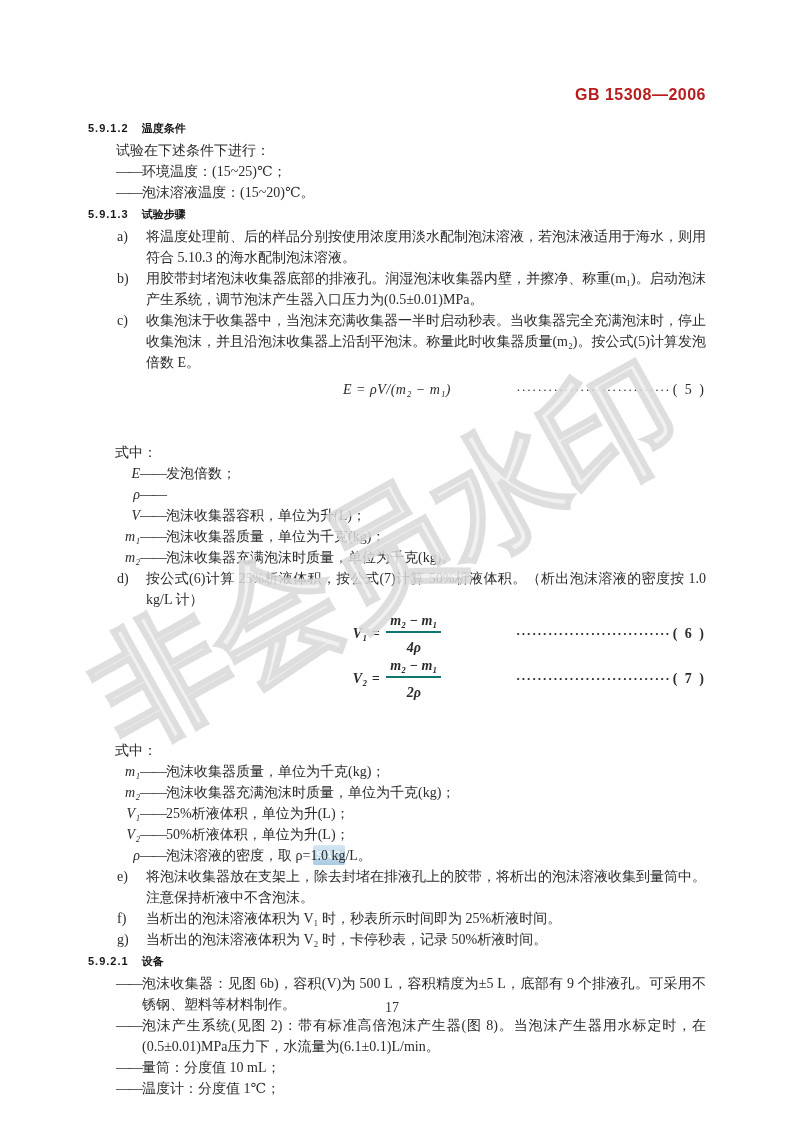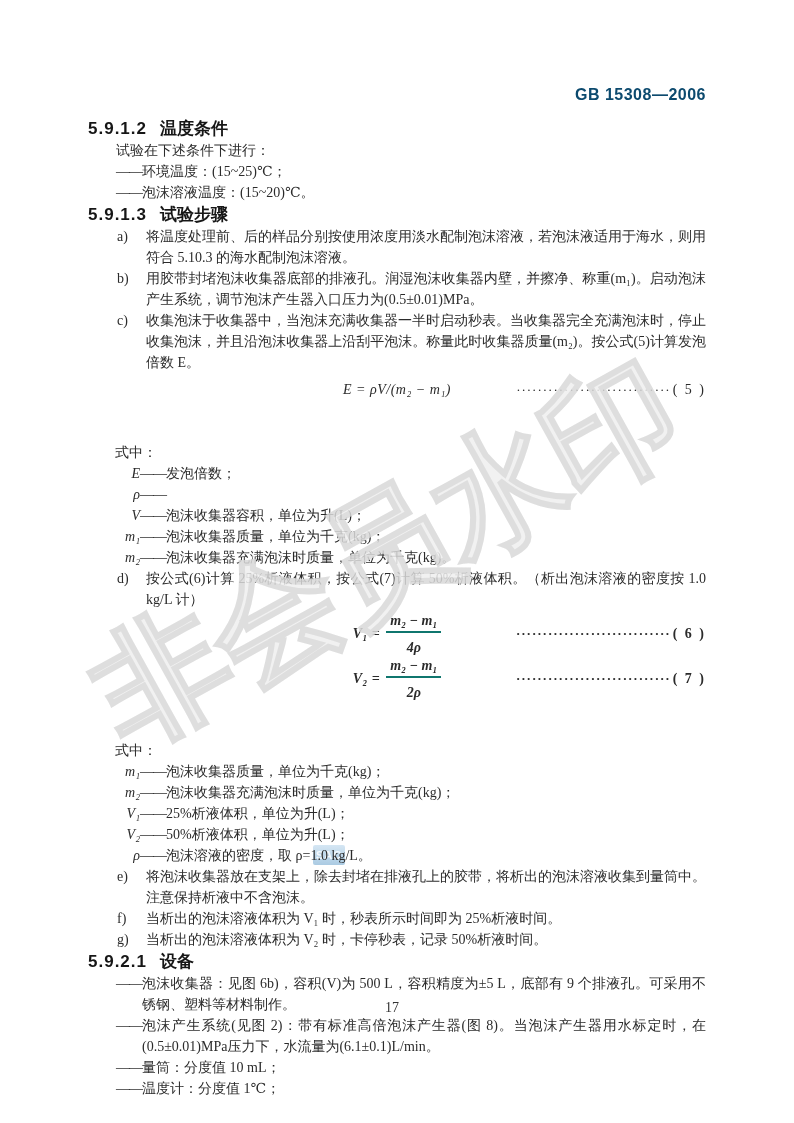--- a/index.html
+++ b/index.html
@@ -8,25 +8,25 @@
     font-family:"Liberation Serif","DejaVu Serif",serif;
     color:#2b2b2b;overflow:hidden;
   }
   .page{position:absolute;inset:0;background:#fff;}
   .content{
     position:absolute;left:88px;top:84px;width:618px;z-index:1;
     font-size:14px;line-height:21px;
   }
   .std-header{
     text-align:right;font-family:"Liberation Sans","DejaVu Sans",sans-serif;
-    font-weight:bold;font-size:16px;color:#0c4a6e;margin-bottom:13px;letter-spacing:.5px;
+    font-weight:bold;font-size:16px;color:#b91c1c;margin-bottom:13px;letter-spacing:.5px;
   }
   .heading{
     font-family:"Liberation Sans","DejaVu Sans",sans-serif;
-    font-weight:bold;font-size:17px;color:#161616;margin:1px 0;
+    font-weight:bold;font-size:11px;color:#161616;margin:1px 0;
   }
   .h-no{margin-right:13px;letter-spacing:1px;}
   .para-indent{padding-left:28px;}
   .dash-row{display:flex;padding-left:28px;}
   .dash{flex:0 0 auto;letter-spacing:-1px;white-space:nowrap;}
   .dash-text{flex:1;text-align:justify;}
   .step-row{display:flex;padding-left:29px;}
   .step-label{flex:0 0 29px;}
   .step-text{flex:1;text-align:justify;}
   .where{padding-left:27px;margin-top:40px;}

